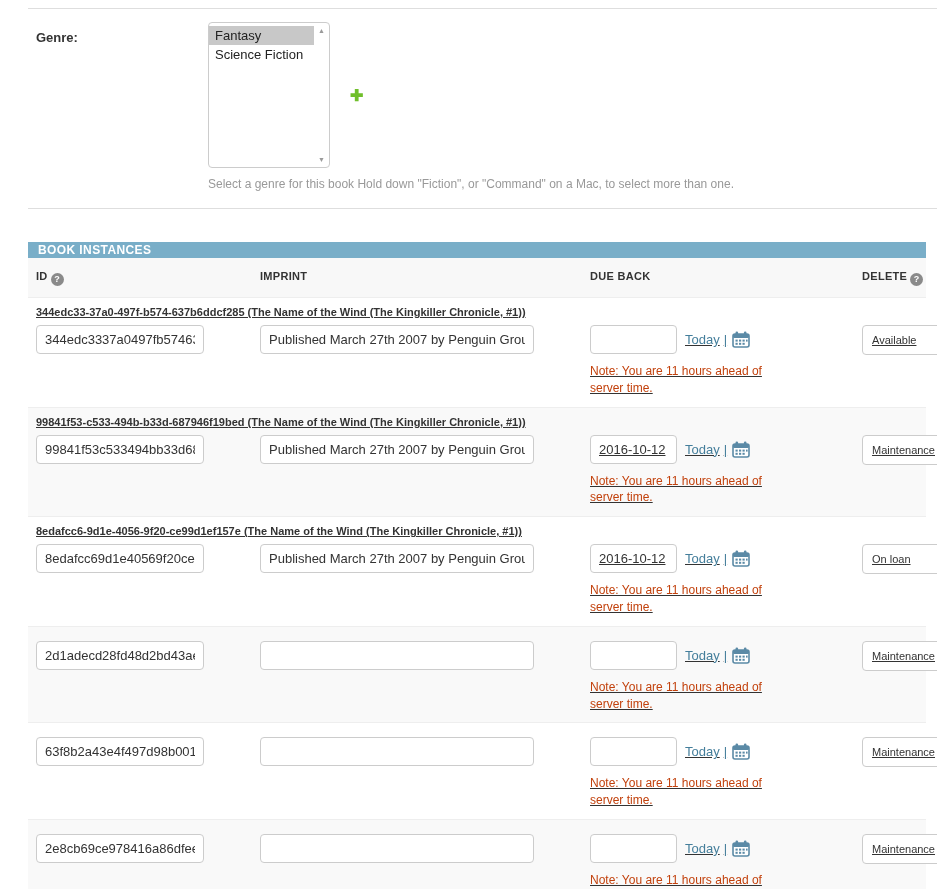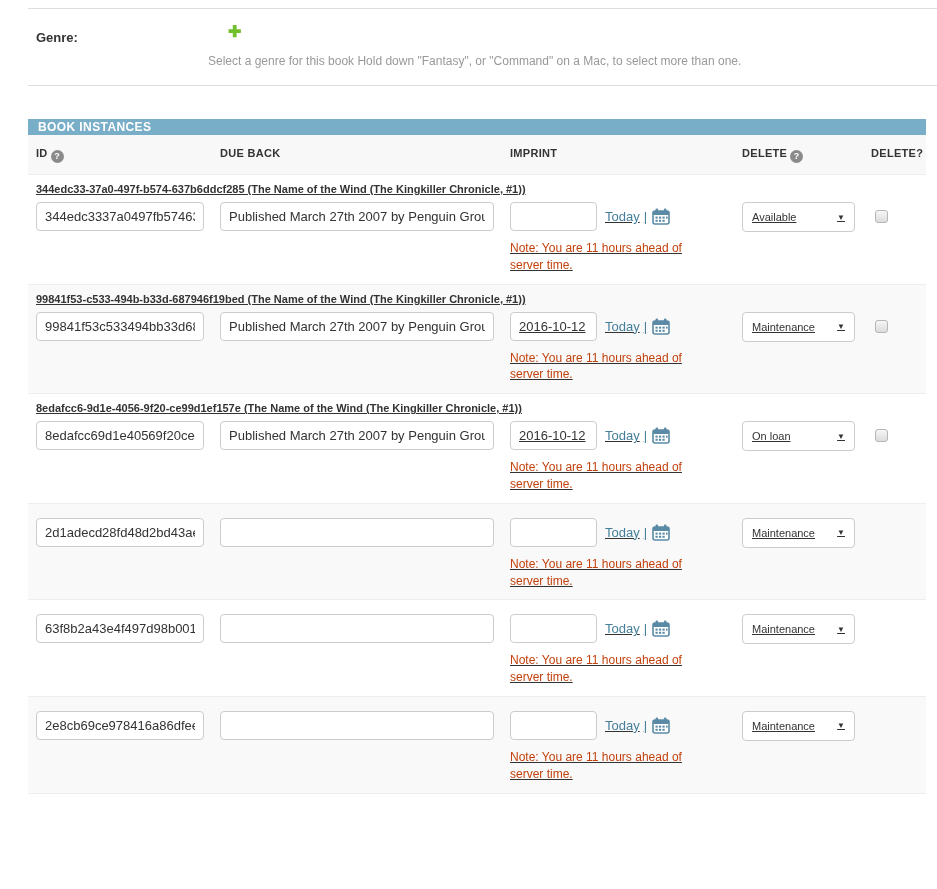--- a/index.html
+++ b/index.html
@@ -22,21 +22,21 @@
   .plus { color:#70bf2b; font-weight:bold; }
   .genre-plus { margin-left:20px; font-size:16px; cursor:pointer; }
   .help-text { margin:9px 0 0 208px; font-size:12px; color:#999; }
 
   .mid-divider { margin:17px 0 0 28px; width:909px; border-top:1px solid #dedede; }
 
   
   .module { margin:33px 0 0 28px; width:898px; }
   .module-title { background:#79aec8; color:#fff; font-size:12px; font-weight:600;
                   letter-spacing:.4px; padding:1px 10px; }
-  .grid { display:grid; grid-template-columns:184px 290px 232px 129px 63px; }
+  .grid { display:grid; grid-template-columns:184px 290px 232px 129px 63px;gap:40px; }
   .thead { background:#f8f8f8; border-bottom:1px solid #eee; padding:12px 0 11px;
            font-size:11px; font-weight:bold; color:#333; letter-spacing:.3px; }
   .thead > div { padding-left:8px; }
   .help-icon { display:inline-block; width:13px; height:13px; border-radius:50%;
                background:#8a8a8a; color:#fff; font-size:9px; font-weight:bold;
                line-height:13px; text-align:center; vertical-align:-2px; margin-left:3px; }
 
   .irow { border-bottom:1px solid #eee; padding:6px 0 10px;text-decoration:underline; }
   .irow.row-gray { background:#f9f9f9; }
   .irow.no-label { padding-top:14px; }
@@ -66,34 +66,44 @@
                background:linear-gradient(#f6f6f6,#dcdcdc); margin:8px 0 0 4px; cursor:pointer; }
 </style>
 </head>
 <body>
 
 <div class="top-divider"></div>
 
 <div class="genre-row">
   <div class="genre-label">Genre:</div>
   <div class="genre-widget">
+    <div class="multiselect">
+      <div class="ms-options">
+        <div class="ms-option selected">Fantasy</div>
+        <div class="ms-option">Science Fiction</div>
+      </div>
+      <div class="ms-scrollbar">
+        <span>▲</span>
+        <span>▼</span>
+      </div>
+    </div>
     <span class="plus genre-plus">✚</span>
   </div>
 </div>
-<div class="help-text">Select a genre for this book Hold down "Fantasy", or "Command" on a Mac, to select more than one.</div>
+<div class="help-text">Select a genre for this book Hold down "Fiction", or "Command" on a Mac, to select more than one.</div>
 
 <div class="mid-divider"></div>
 
 <div class="module">
   <div class="module-title">BOOK INSTANCES</div>
 
   <div class="grid thead">
     <div><span>ID</span><span class="help-icon">?</span></div>
+    <div>IMPRINT</div>
     <div>DUE BACK</div>
-    <div>IMPRINT</div>
     <div><span>DELETE</span><span class="help-icon">?</span></div>
     <div>DELETE?</div>
   </div>
 
   <div class="irow">
     <div class="row-label">344edc33-37a0-497f-b574-637b6ddcf285 (The Name of the Wind (The Kingkiller Chronicle, #1))</div>
     <div class="grid">
       <div class="cell"><input class="text id-input" value="344edc3337a0497fb574637b6ddcf285" style=""></div>
       <div class="cell"><input class="text imprint-input" value="Published March 27th 2007 by Penguin Grou" style=""></div>
       <div class="cell">

